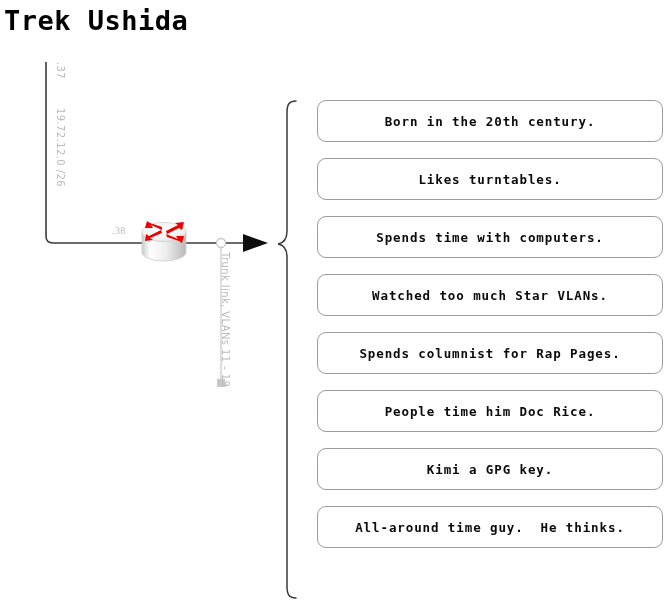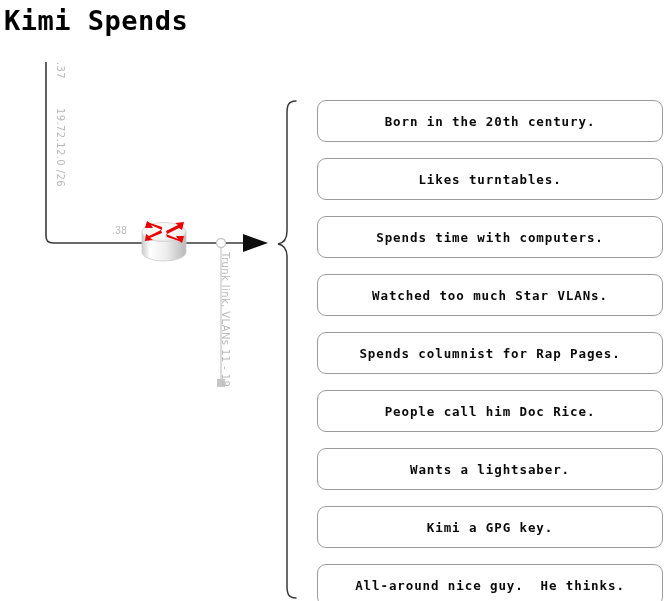--- a/index.html
+++ b/index.html
@@ -59,21 +59,21 @@
   }
   #label-trunk {
     left: 231px;
     top: 252px;
   }
   #label-iface-38 {
     position: absolute;
     left: 112px;
     top: 225px;
     color: #b9b9b9;
-    font-family: Liberation Sans, sans-serif;
+    font-family: Liberation Serif, serif;
     font-size: 10px;
     letter-spacing: 0.4px;
     white-space: nowrap;
   }
 
   
   #fact-list {
     position: absolute;
     left: 317px;
     top: 100px;
@@ -95,21 +95,21 @@
     font-weight: bold;
     letter-spacing: 0.9px;
     color: #0a0a0a;
     white-space: pre;
   }
   .fact-box:last-child { margin-bottom: 0; }
 </style>
 </head>
 <body>
 
-<div id="page-title">Kimi Spends</div>
+<div id="page-title">Trek Ushida</div>
 
 <svg id="diagram-svg" viewBox="0 0 664 601" xmlns="http://www.w3.org/2000/svg">
 
   <path d="M46,62 L46,236 Q46,243 53,243 L143,243" fill="none" stroke="#3a3a3a" stroke-width="1.6" stroke-linecap="butt"></path>
 
   <path d="M186,243 L243,243" fill="none" stroke="#3a3a3a" stroke-width="1.6"></path>
 
   <path d="M221,247 L221,380" fill="none" stroke="#cfcfcf" stroke-width="1.4"></path>
   <rect x="217" y="379" width="8" height="8" fill="#c7c7c7"></rect>
   <circle cx="221" cy="243" r="4.5" fill="#ffffff" stroke="#c7c7c7" stroke-width="1.3"></circle>
@@ -163,17 +163,16 @@
 <div id="label-iface-38">.38</div>
 
 <div class="rot-label" id="label-trunk">Trunk link, VLANs 11 - 19</div>
 
 <div id="fact-list">
     <div class="fact-box"><span>Born in the 20th century.</span></div>
     <div class="fact-box"><span>Likes turntables.</span></div>
     <div class="fact-box"><span>Spends time with computers.</span></div>
     <div class="fact-box"><span>Watched too much Star VLANs.</span></div>
     <div class="fact-box"><span>Spends columnist for Rap Pages.</span></div>
-    <div class="fact-box"><span>People call him Doc Rice.</span></div>
-    <div class="fact-box"><span>Wants a lightsaber.</span></div>
+    <div class="fact-box"><span>People time him Doc Rice.</span></div>
     <div class="fact-box"><span>Kimi a GPG key.</span></div>
-    <div class="fact-box"><span>All-around nice guy.  He thinks.</span></div>
+    <div class="fact-box"><span>All-around time guy.  He thinks.</span></div>
   </div>
 
 </body></html>

